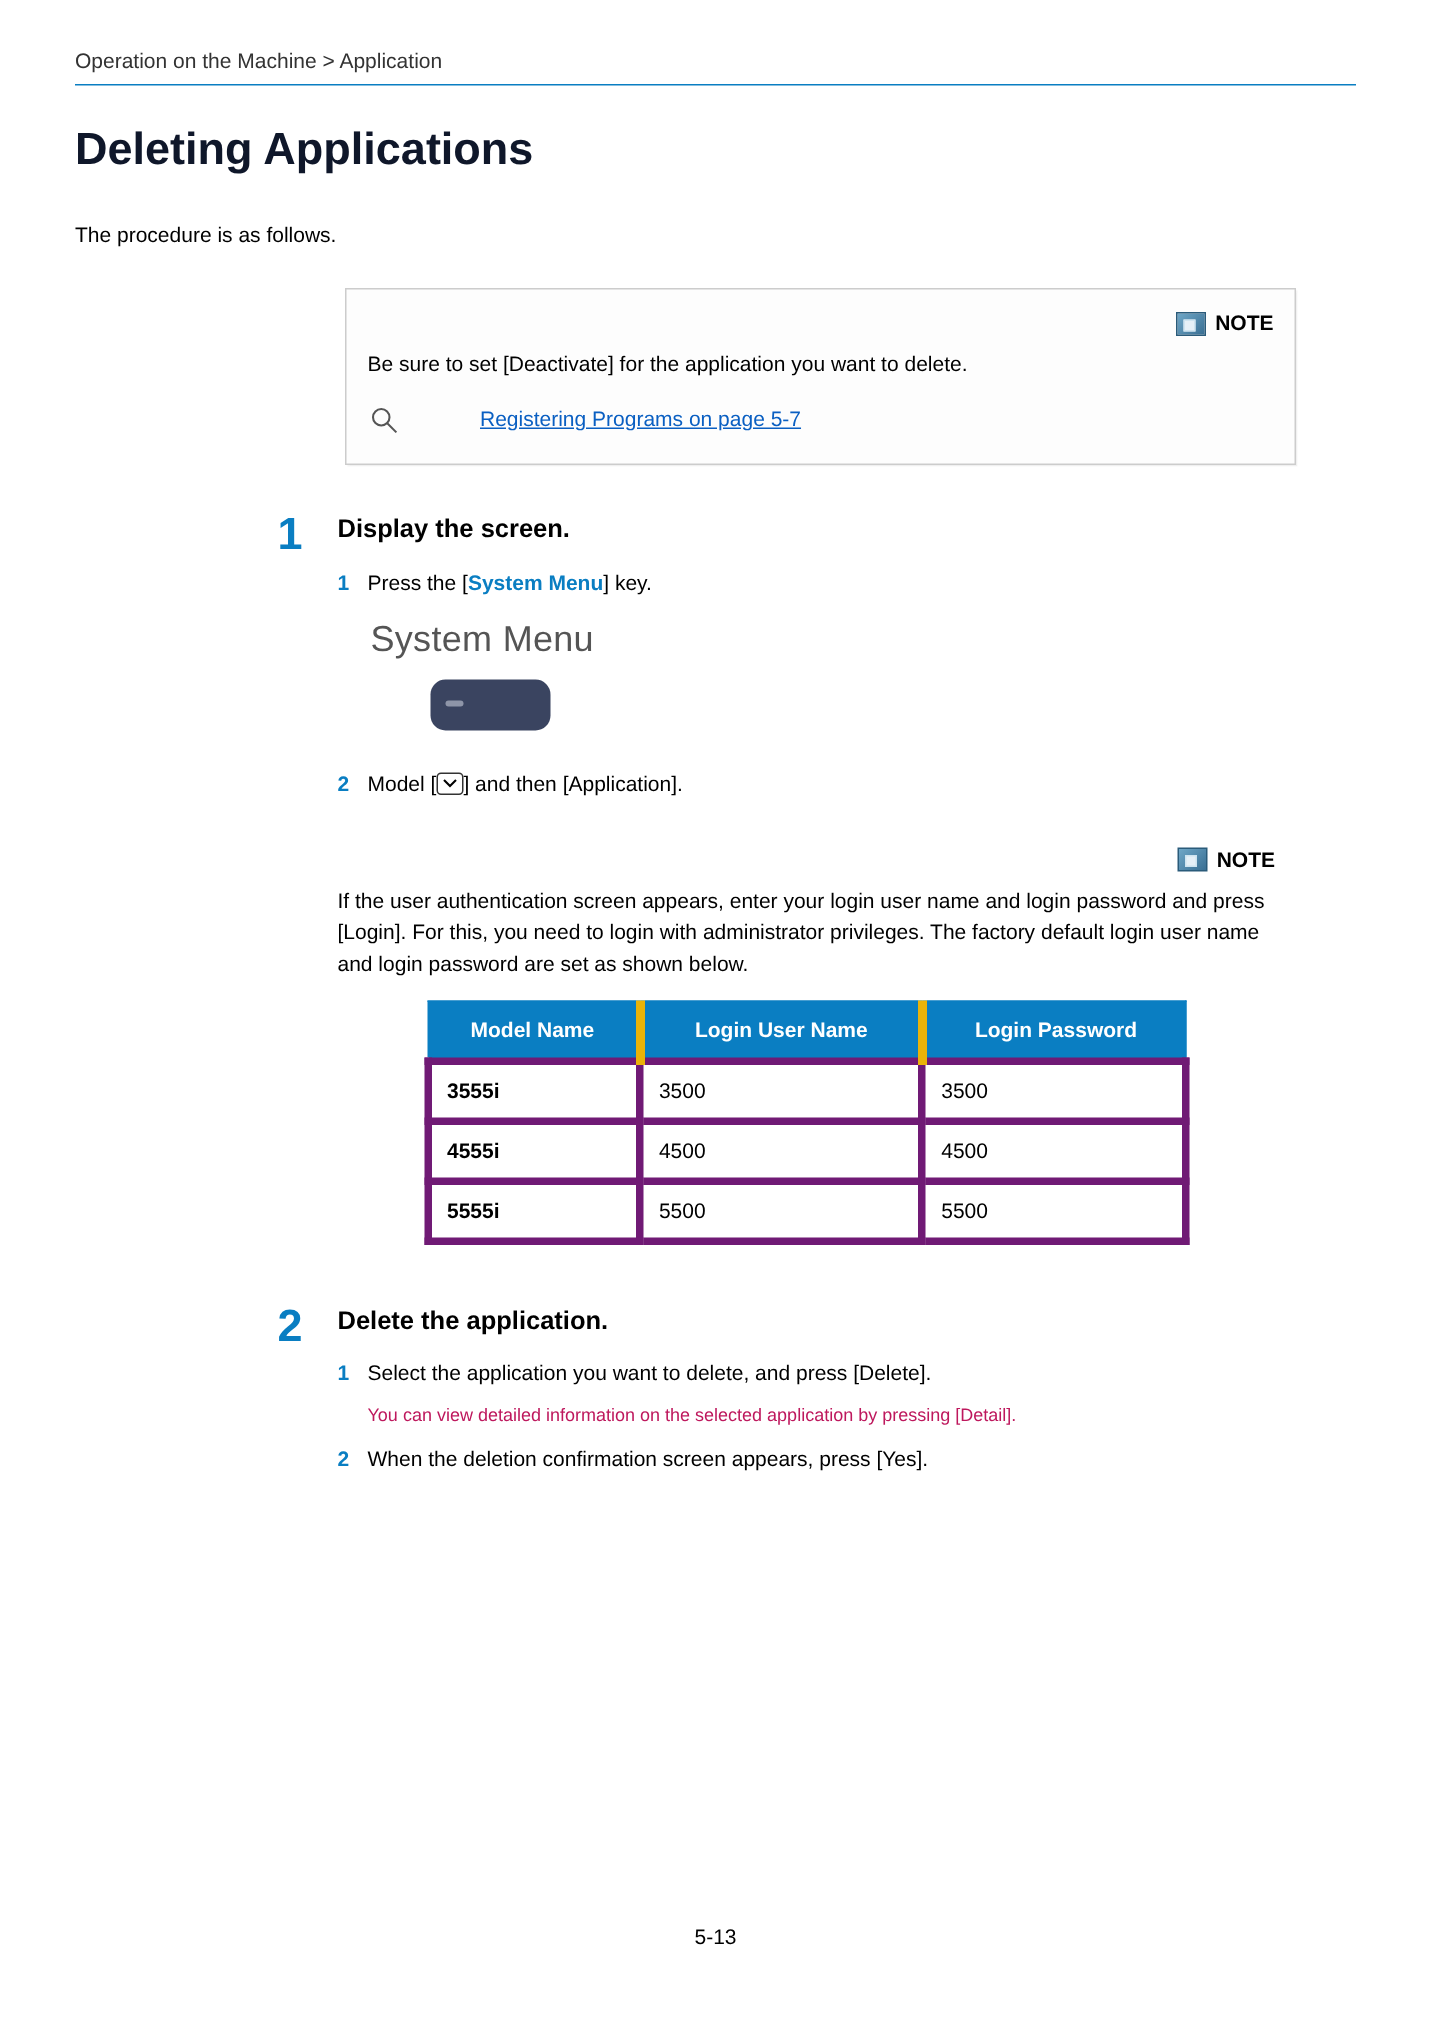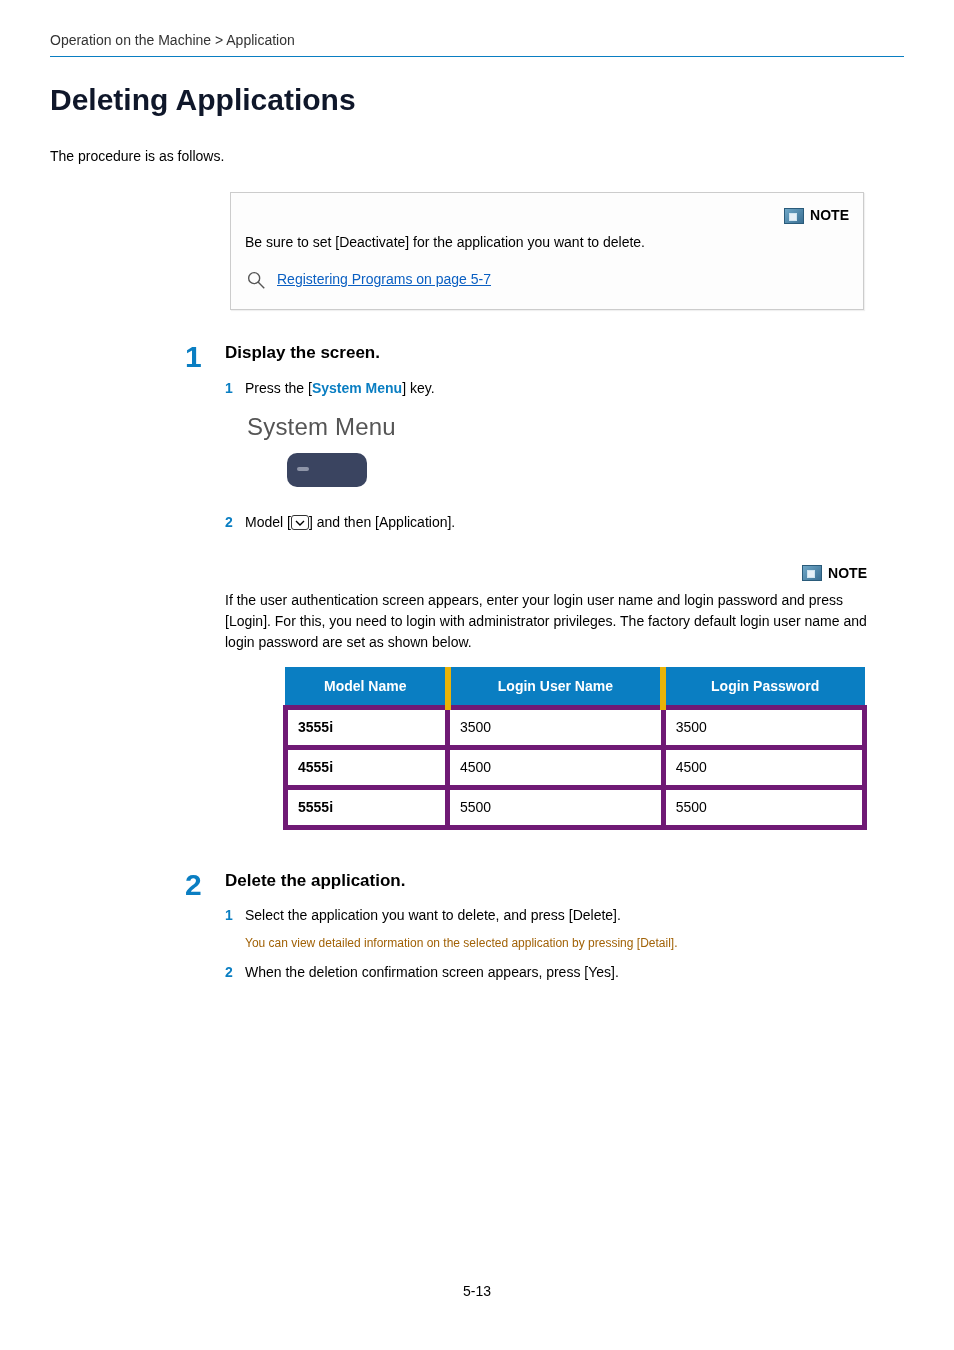--- a/index.html
+++ b/index.html
@@ -62,21 +62,21 @@
       position: relative;
     }
     .note-icon::after{
       content:"";
       position:absolute;
       width:6px;height:6px;border:1px solid #cfe4f0;background:#e6f0f7;
       left:4px;top:4px;
     }
     .note-text { margin-bottom: 10px; }
     .see-row {
-      display:flex;align-items:flex-start;margin-top:16px;
+      display:flex;align-items:flex-start;margin-top:16px;gap:43px;
     }
     .mag-icon {
       width:22px;height:22px;margin-right:10px;flex-shrink:0;position:relative;
     }
     .mag-icon svg { width:22px;height:22px; }
     .link-blue {
       color: #0a5fc2;
       text-decoration: underline;
       cursor: pointer;
     }
@@ -109,21 +109,21 @@
     }
     .sub-num {
       font-size: 14px;
       font-weight:900;
       color:#0a7ec2;
       width:20px;flex-shrink:0;
       font-family: Arial Black, Arial, sans-serif;
     }
     .sub-text { flex:1; }
     .sm-emph { color:#0a7ec2;font-weight:bold; }
-    .hint-text { font-size:12px;color:#a16207;margin-bottom:10px;margin-left:20px; }
+    .hint-text { font-size:12px;color:#be185d;margin-bottom:10px;margin-left:20px; }
     .sys-menu-block {
        margin-left:22px;margin-top:10px;margin-bottom:25px;
     }
     .sys-menu-label {
       font-family: "Segoe UI", Arial, sans-serif;
       font-size: 24px;
       color:#555;
       letter-spacing:0.2px;
     }
     .sys-btn {
@@ -132,21 +132,21 @@
     }
     .sys-btn::after{
       content:"";position:absolute;left:10px;top:14px;width:12px;height:4px;border-radius:2px;background:#8e95a8;
     }
     .chev-box {
       display:inline-block;border:1px solid #333;border-radius:3px;padding:1px 3px;font-size:11px;vertical-align:middle;
       line-height:1;
     }
     table.login-table {
       border-collapse: collapse;
-      width: 584px;
+      width: 510px;
       margin-top:14px;
       margin-left:58px;
     }
     table.login-table th {
       background:#0a7ec2;color:#fff;border:1px solid #0a7ec2;padding:8px 10px;text-align:center;font-weight:bold;
     }
     table.login-table th + th { border-left:6px solid #eab308; }
     table.login-table td {
       border:5px solid #701a75;padding:7px 10px;
     }

